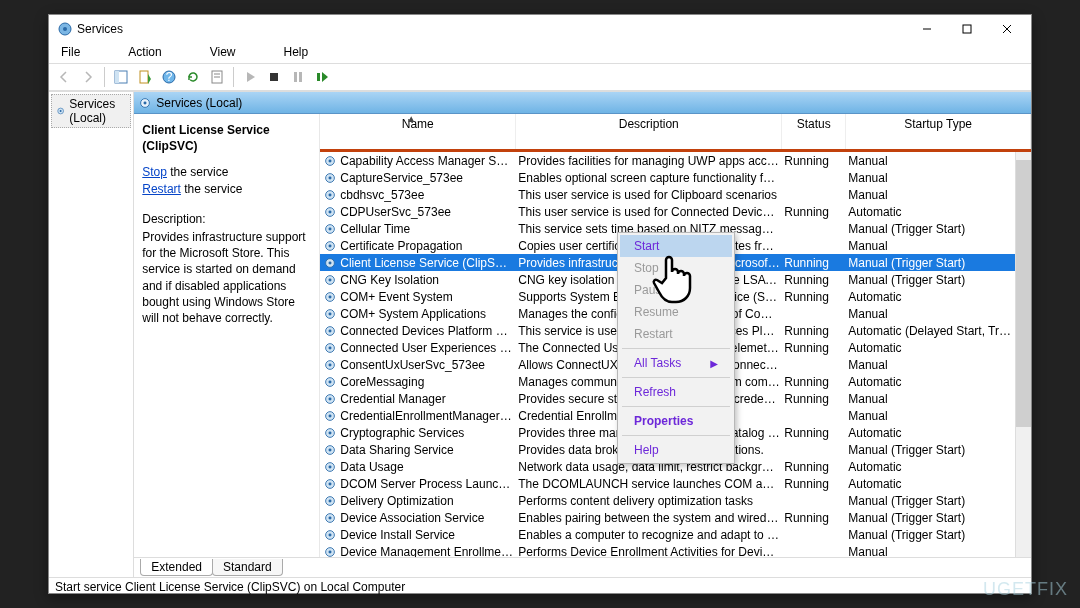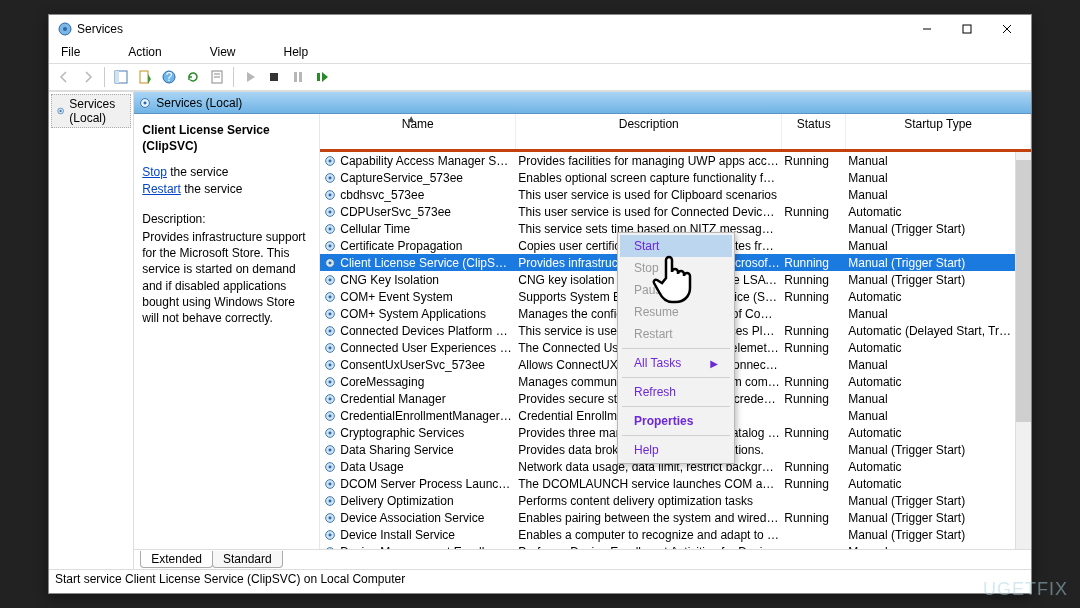--- a/index.html
+++ b/index.html
@@ -42,21 +42,21 @@
 .row.sel { background:#1a7ae0; color:#fff;}
 .row .cservice-icon { width:16px; height:14px; margin:0 2px; flex-shrink:0;}
 .row .c { white-space:nowrap; overflow:hidden; text-overflow:ellipsis; padding-right:4px;}
 .row .c-name { width:178px;}
 .row .c-desc { width:266px;}
 .row .c-status { width:64px;}
 .row .c-startup { flex:1;}
 .tabs { height:20px; border-top:1px solid #ddd; display:flex; align-items:center; padding-left:6px;}
 .tab { padding:1px 10px; border:1px solid #aaa; border-top:none; border-radius:0 0 4px 4px; margin-right:-1px; background:#f7f7f7; font-size:12px;}
 .tab.active { background:#fff;}
-.statusbar { height:24px; border-top:1px solid #ddd; padding:2px 6px; font-size:12px;}
+.statusbar { height:16px; border-top:1px solid #ddd; padding:2px 6px; font-size:12px;}
 
 .ctxmenu { position:absolute; background:#f2f2f2; border:1px solid #b7b7b7; box-shadow:2px 2px 6px rgba(0,0,0,.25); padding:2px; width:118px; top:232px; left:617px;}
 .ctxmenu .mitem { padding:4px 14px; font-size:12px; color:#6d28d9; display:flex; justify-content:space-between; align-items:center;}
 .ctxmenu .mitem.hl { background:#bcd6ef;}
 .ctxmenu .mitem.dis { color:#9a9a9a;}
 .ctxmenu .sep { height:1px; background:#d0d0d0; margin:3px 2px;}
 .ctxmenu .arrow { font-size:10px;}
 .ctxmenu .bold { font-weight:bold;}
 
 .cursor { position:absolute; top:250px; left:650px; pointer-events:none;}

